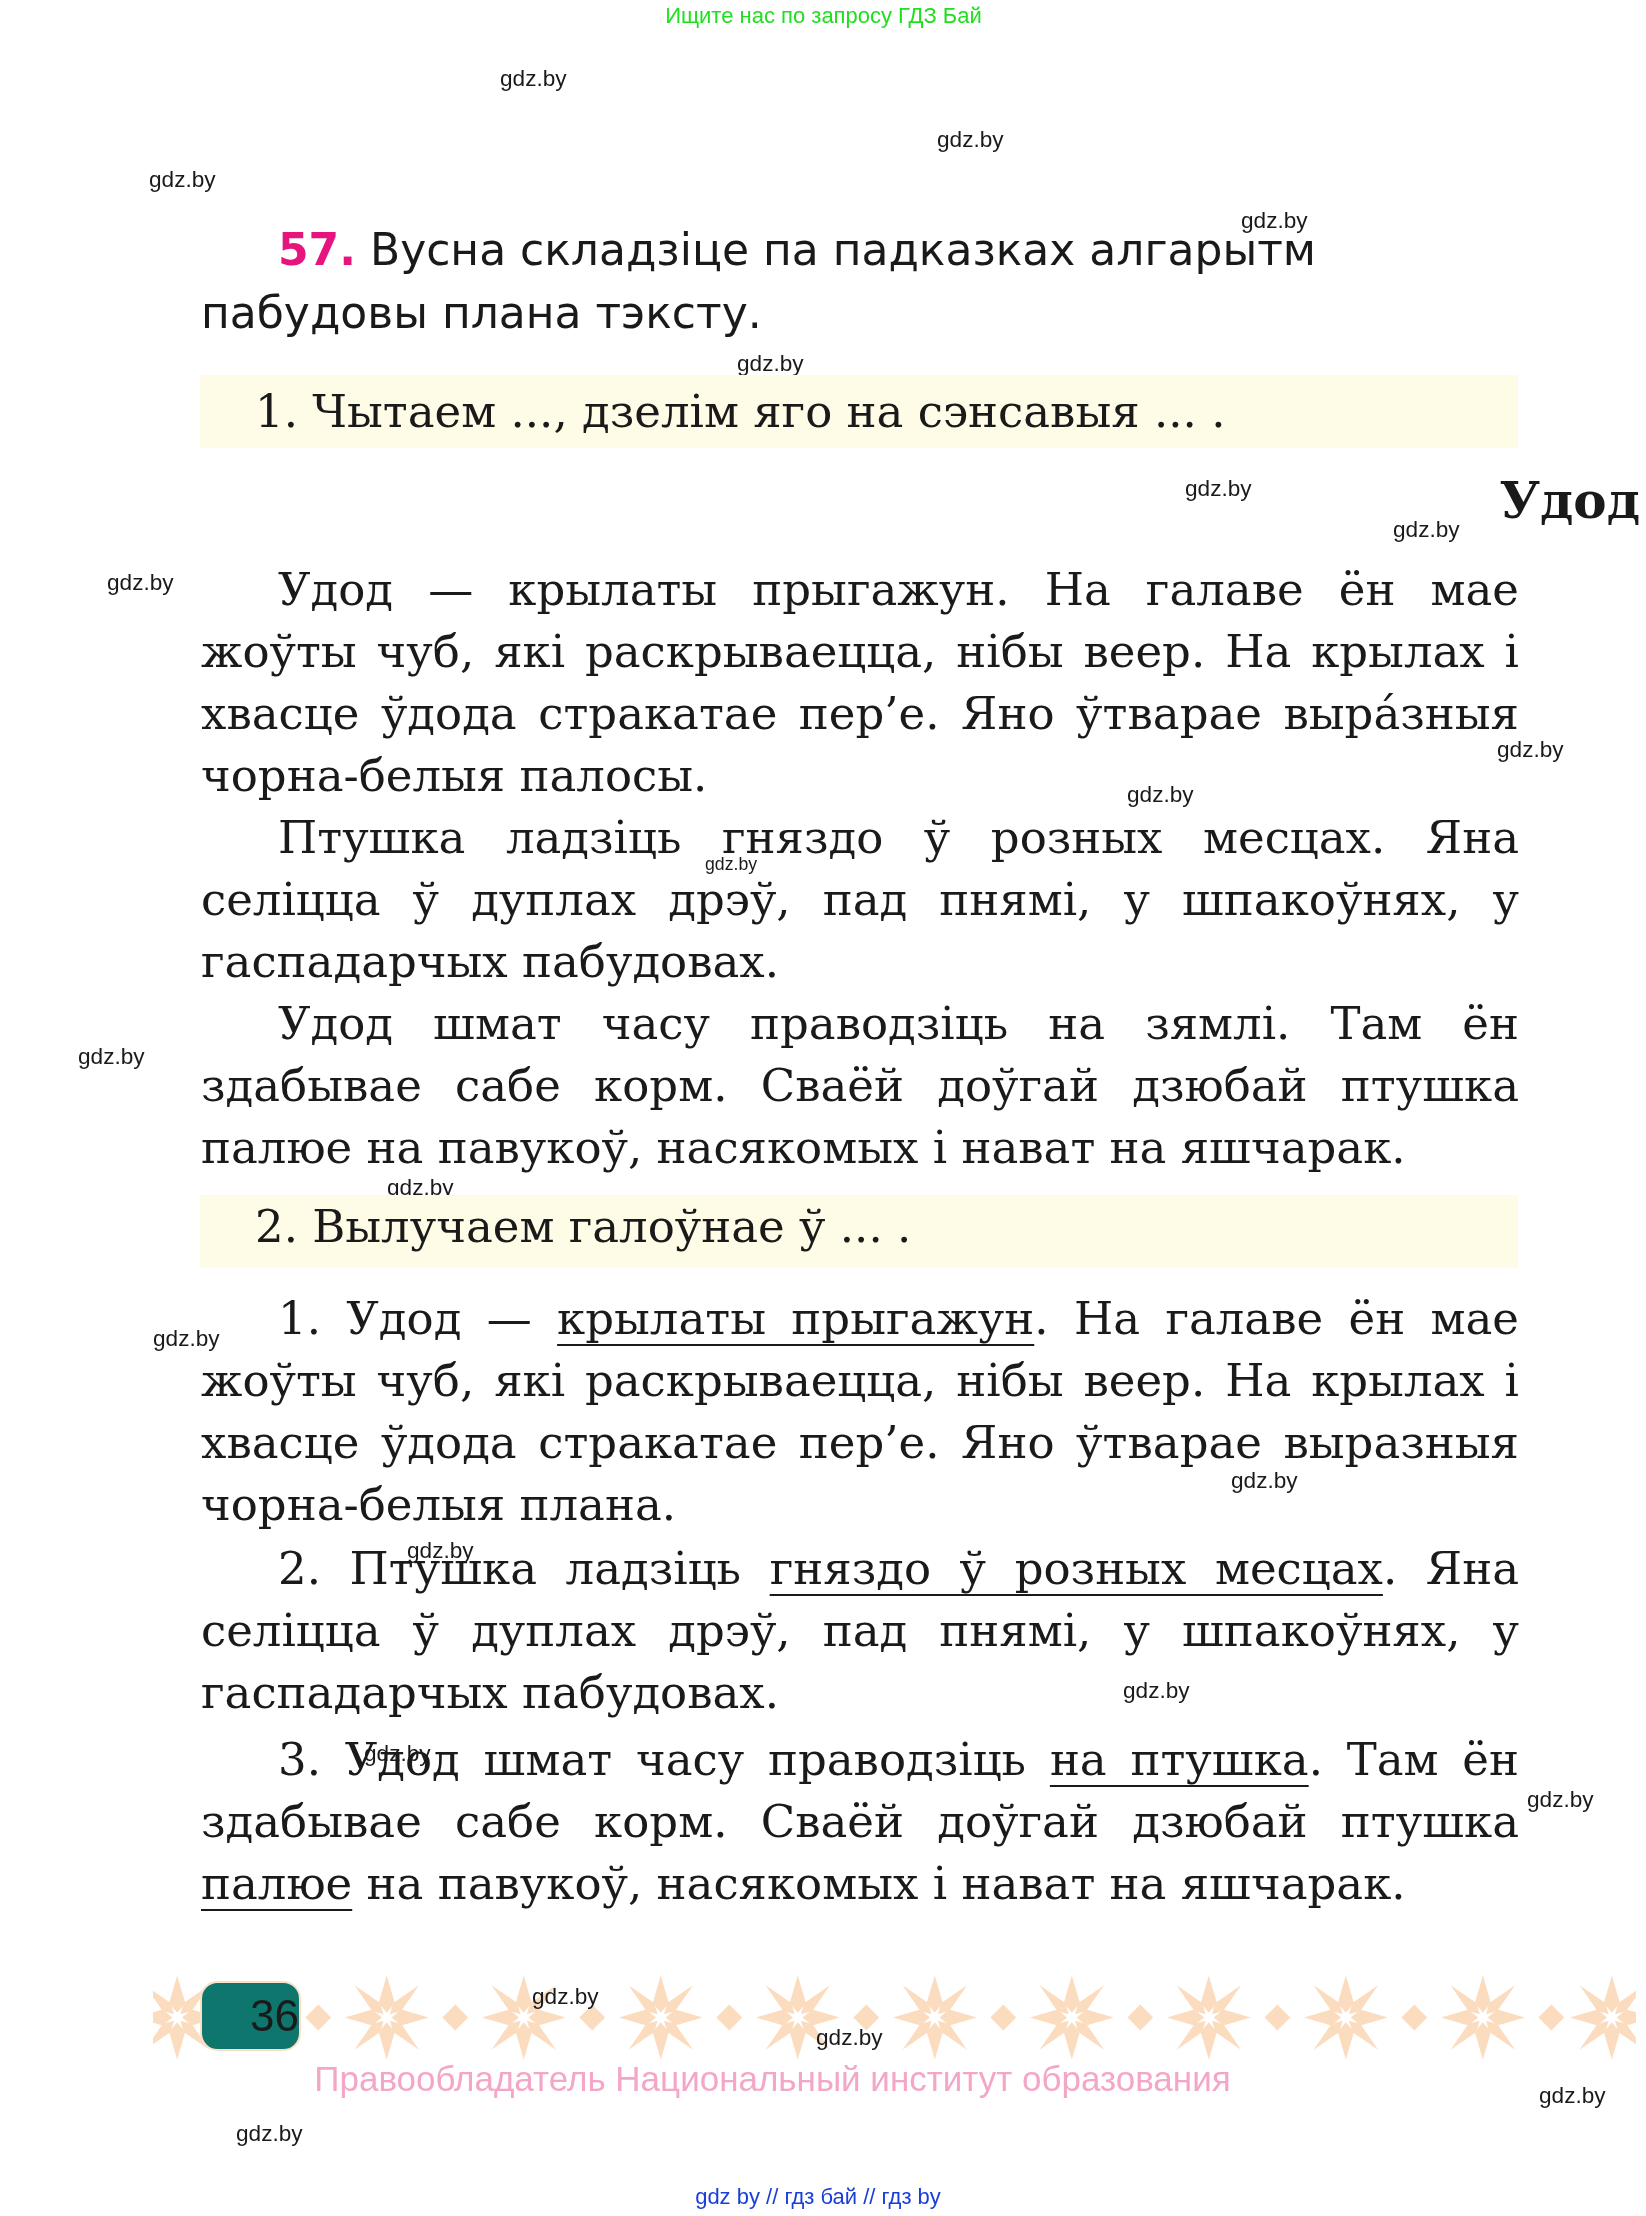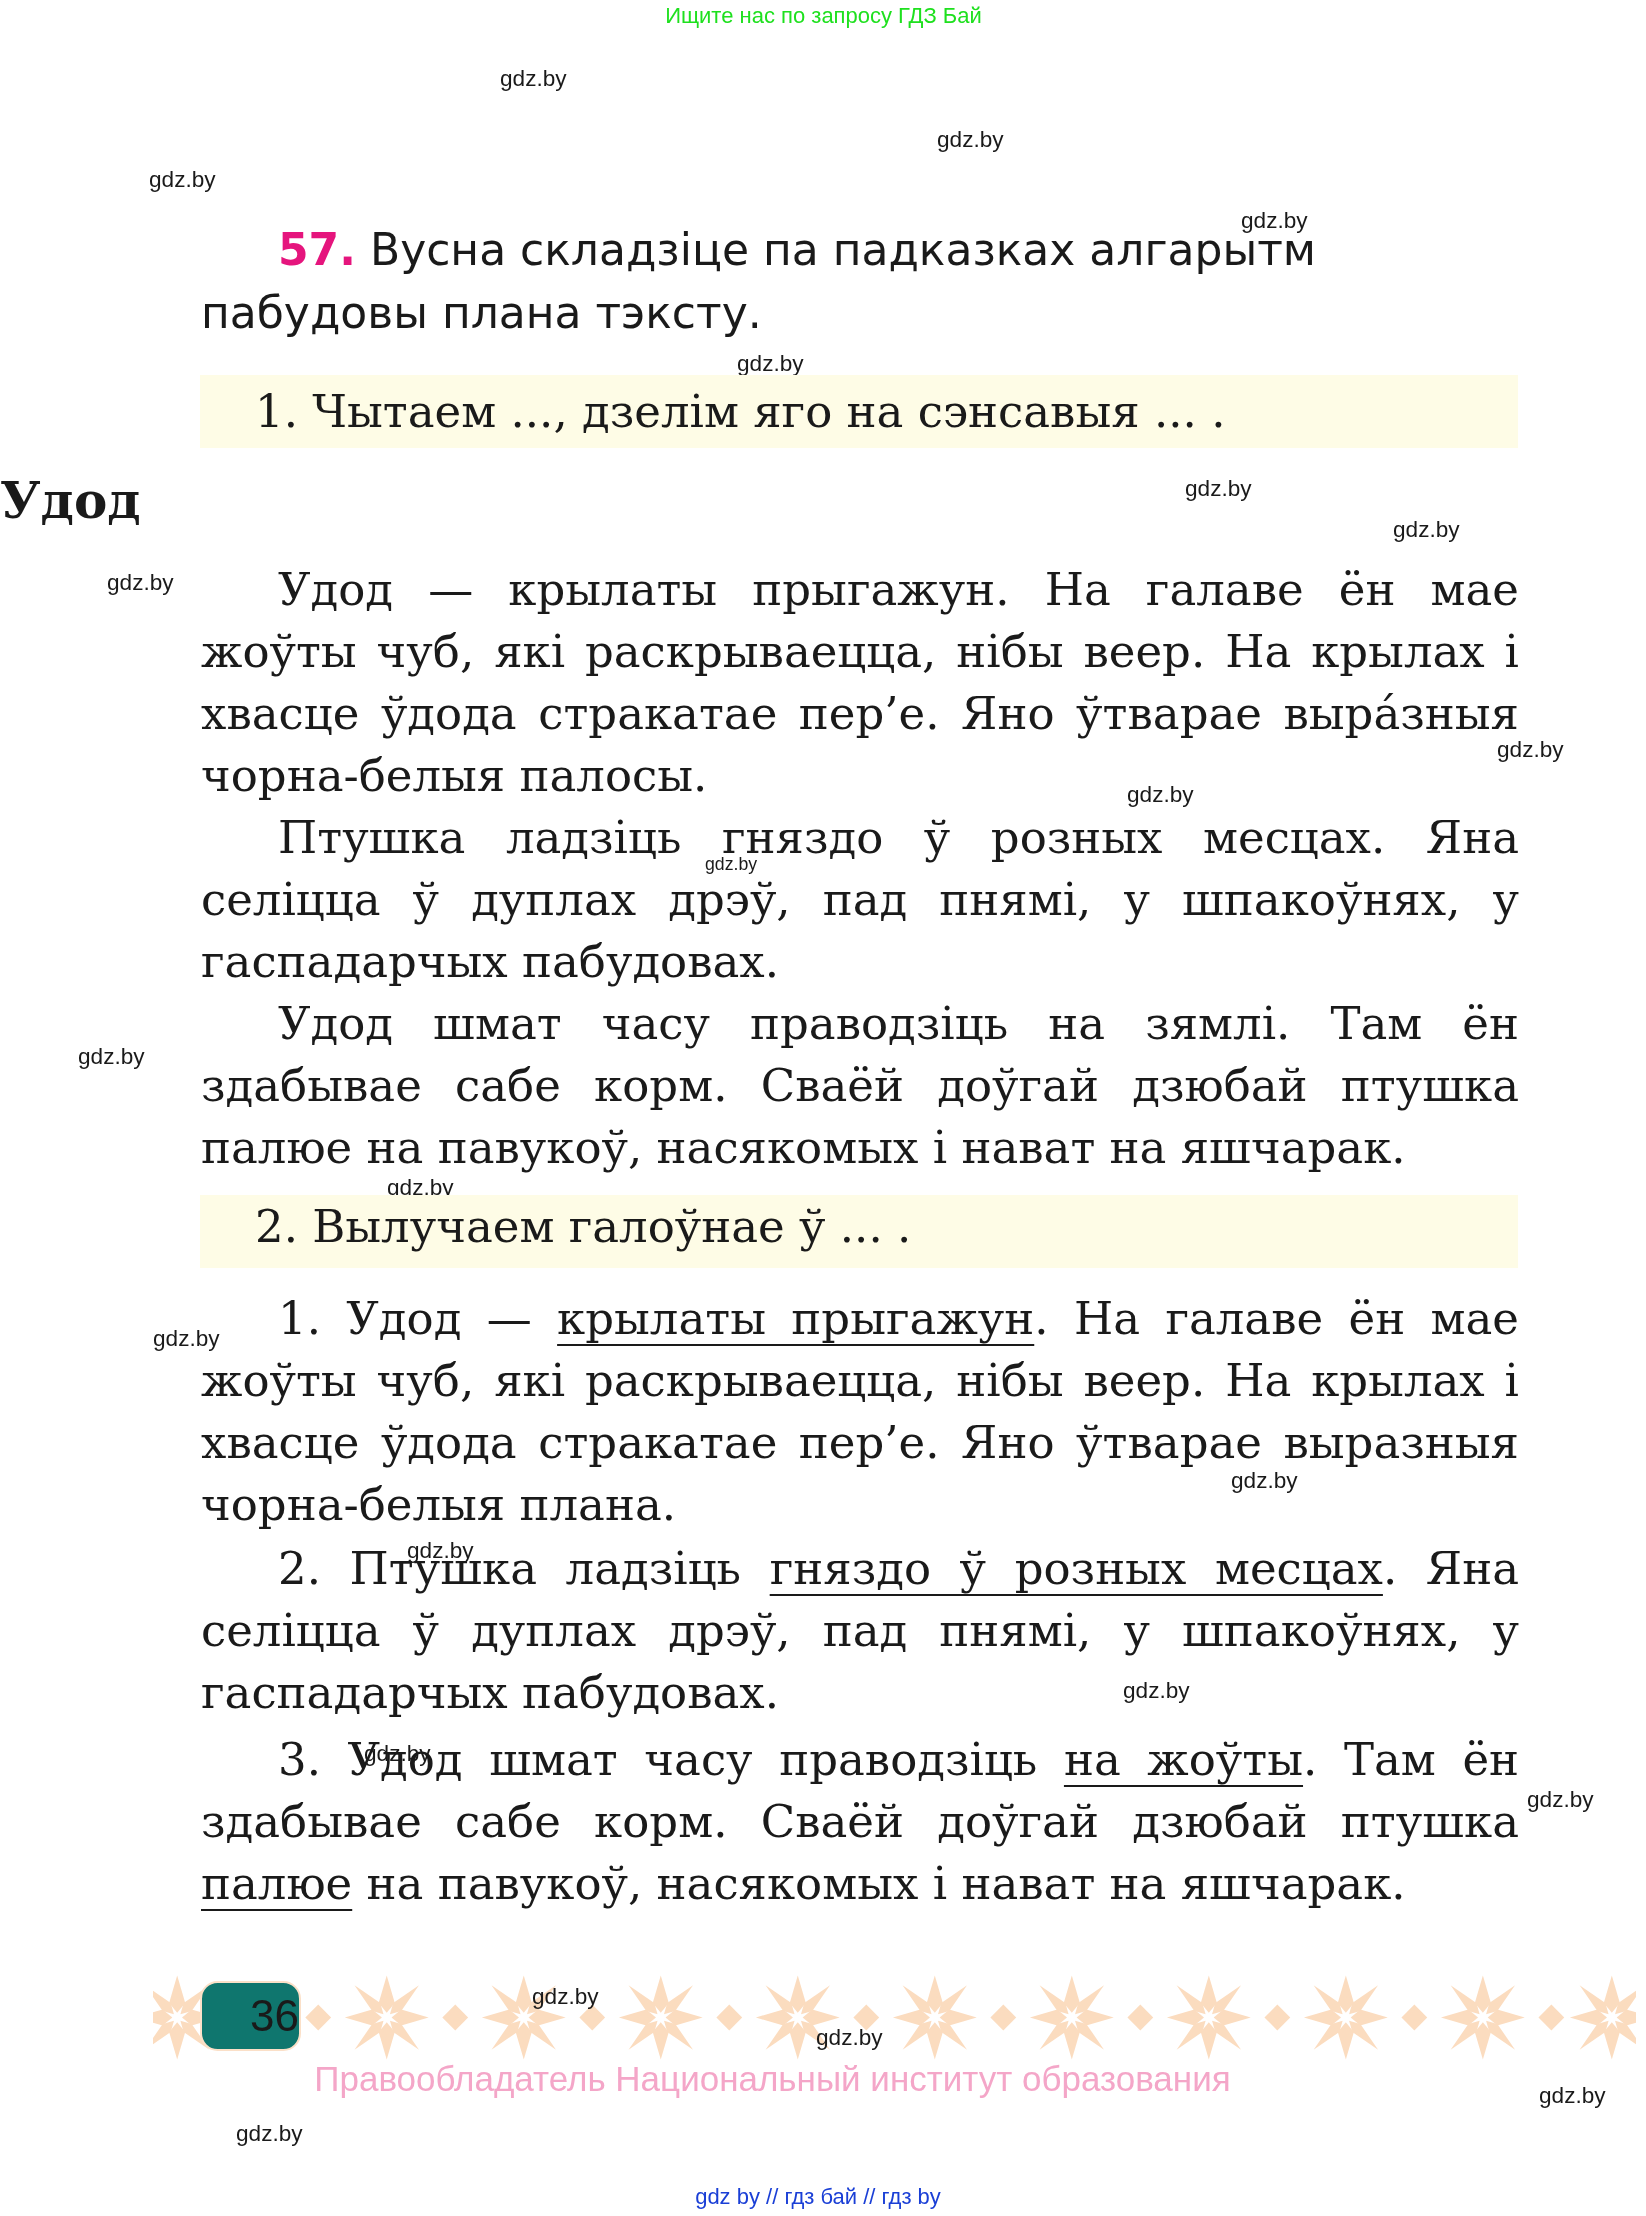--- a/index.html
+++ b/index.html
@@ -19,23 +19,23 @@
     }
     .task-num { color: #e5157d; font-weight: bold; }
     .hint {
       position: absolute; left: 200px; width: 1318px; background: #fefce6;
       font-family: "DejaVu Serif", serif; font-size: 45px; color: #1a1a1a;
       box-sizing: border-box; padding-left: 55px;
     }
     .hint1 { top: 375px; height: 73px; line-height: 73px; }
     .hint2 { top: 1195px; height: 73px; line-height: 64px; }
     .title {
-      position: absolute; top: 471px; left: 0; width: 1647px; text-align: left;
+      position: absolute; top: 471px; left: 0; width: 1647px; text-align: right;
       font-family: "DejaVu Serif", serif; font-weight: bold; font-size: 50px; color: #1a1a1a;
-      padding-right: 24px; box-sizing: border-box;
+      padding-right: 7px; box-sizing: border-box;
     }
     .body-text {
       position: absolute; left: 201px; width: 1318px;
       font-family: "DejaVu Serif", serif; font-size: 45px; line-height: 62px;
       color: #1a1a1a; text-align: justify;
     }
     .body-text p { margin: 0; text-indent: 77px; }
     .u { text-decoration: underline; text-underline-offset: 9.7px; text-decoration-thickness: 2.4px; }
     .ornament {
       position: absolute; left: 153px; top: 1973px; width: 1483px; height: 89px;
@@ -92,21 +92,21 @@
   <p>Удод — крылаты прыгажун. На галаве ён мае жоўты чуб, які раскрываецца, нібы веер. На крылах і хвасце ўдода стракатае пер’е. Яно ўтварае вырáзныя чорна-белыя палосы.</p>
   <p>Птушка ладзіць гняздо ў розных месцах. Яна селіцца ў дуплах дрэў, пад пнямі, у шпакоўнях, у гаспадарчых пабудовах.</p>
   <p>Удод шмат часу праводзіць на зямлі. Там ён здабывае сабе корм. Сваёй доўгай дзюбай птушка палюе на павукоў, насякомых і нават на яшчарак.</p>
 </div>
 
 <div class="hint hint2">2. Вылучаем галоўнае ў ... .</div>
 
 <div class="body-text" style="top:1288px">
   <p><span>1.</span> <span>Удод — </span><span class="u">крылаты прыгажун</span><span>. На галаве ён мае жоўты чуб, які раскрываецца, нібы веер. На крылах і хвасце ўдода стракатае пер’е. Яно ўтварае выразныя чорна-белыя плана.</span></p>
   <p style="margin-top:2px"><span>2.</span> <span>Птушка ладзіць </span><span class="u">гняздо ў розных месцах</span><span>. Яна селіцца ў дуплах дрэў, пад пнямі, у шпакоўнях, у гаспадарчых пабудовах.</span></p>
-  <p style="margin-top:4.8px"><span>3.</span> <span>Удод шмат часу праводзіць </span><span class="u">на жоўты</span><span>. Там ён здабывае сабе корм. Сваёй доўгай дзюбай птушка </span><span class="u">палюе</span><span> на павукоў, насякомых і нават на яшчарак.</span></p>
+  <p style="margin-top:4.8px"><span>3.</span> <span>Удод шмат часу праводзіць </span><span class="u">на птушка</span><span>. Там ён здабывае сабе корм. Сваёй доўгай дзюбай птушка </span><span class="u">палюе</span><span> на павукоў, насякомых і нават на яшчарак.</span></p>
 </div>
 
 <svg class="ornament" viewBox="0 0 1840 110" xmlns="http://www.w3.org/2000/svg">
   <defs>
     <g id="star" fill="#fbdcbf">
       <polygon points="0,-52 10,-18 0,-6 -10,-18"></polygon>
       <polygon points="0,52 10,18 0,6 -10,18"></polygon>
       <polygon points="-52,0 -18,10 -6,0 -18,-10"></polygon>
       <polygon points="52,0 18,10 6,0 18,-10"></polygon>
       <polygon points="-40,-40 -8,-18 -4,-4 -18,-8"></polygon>

